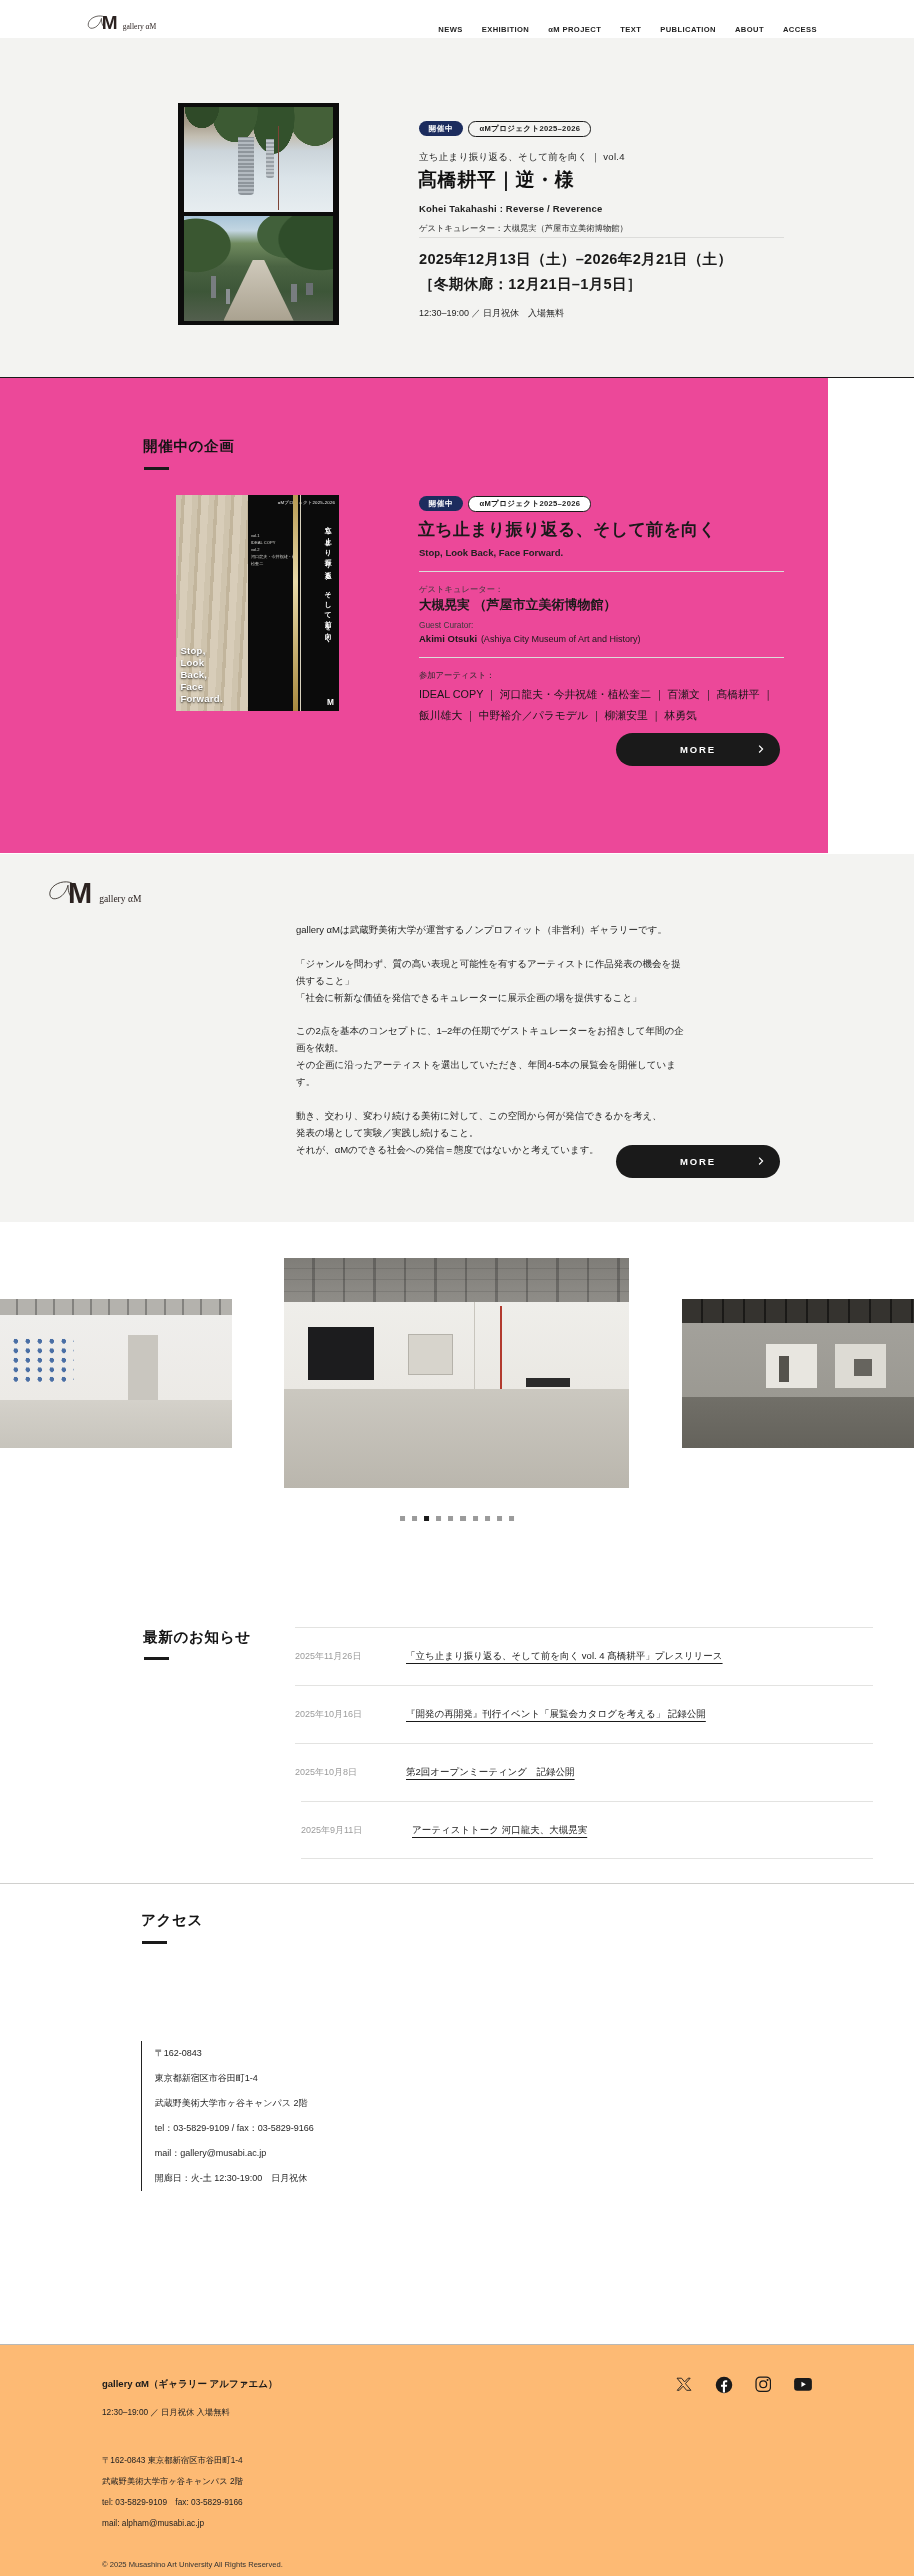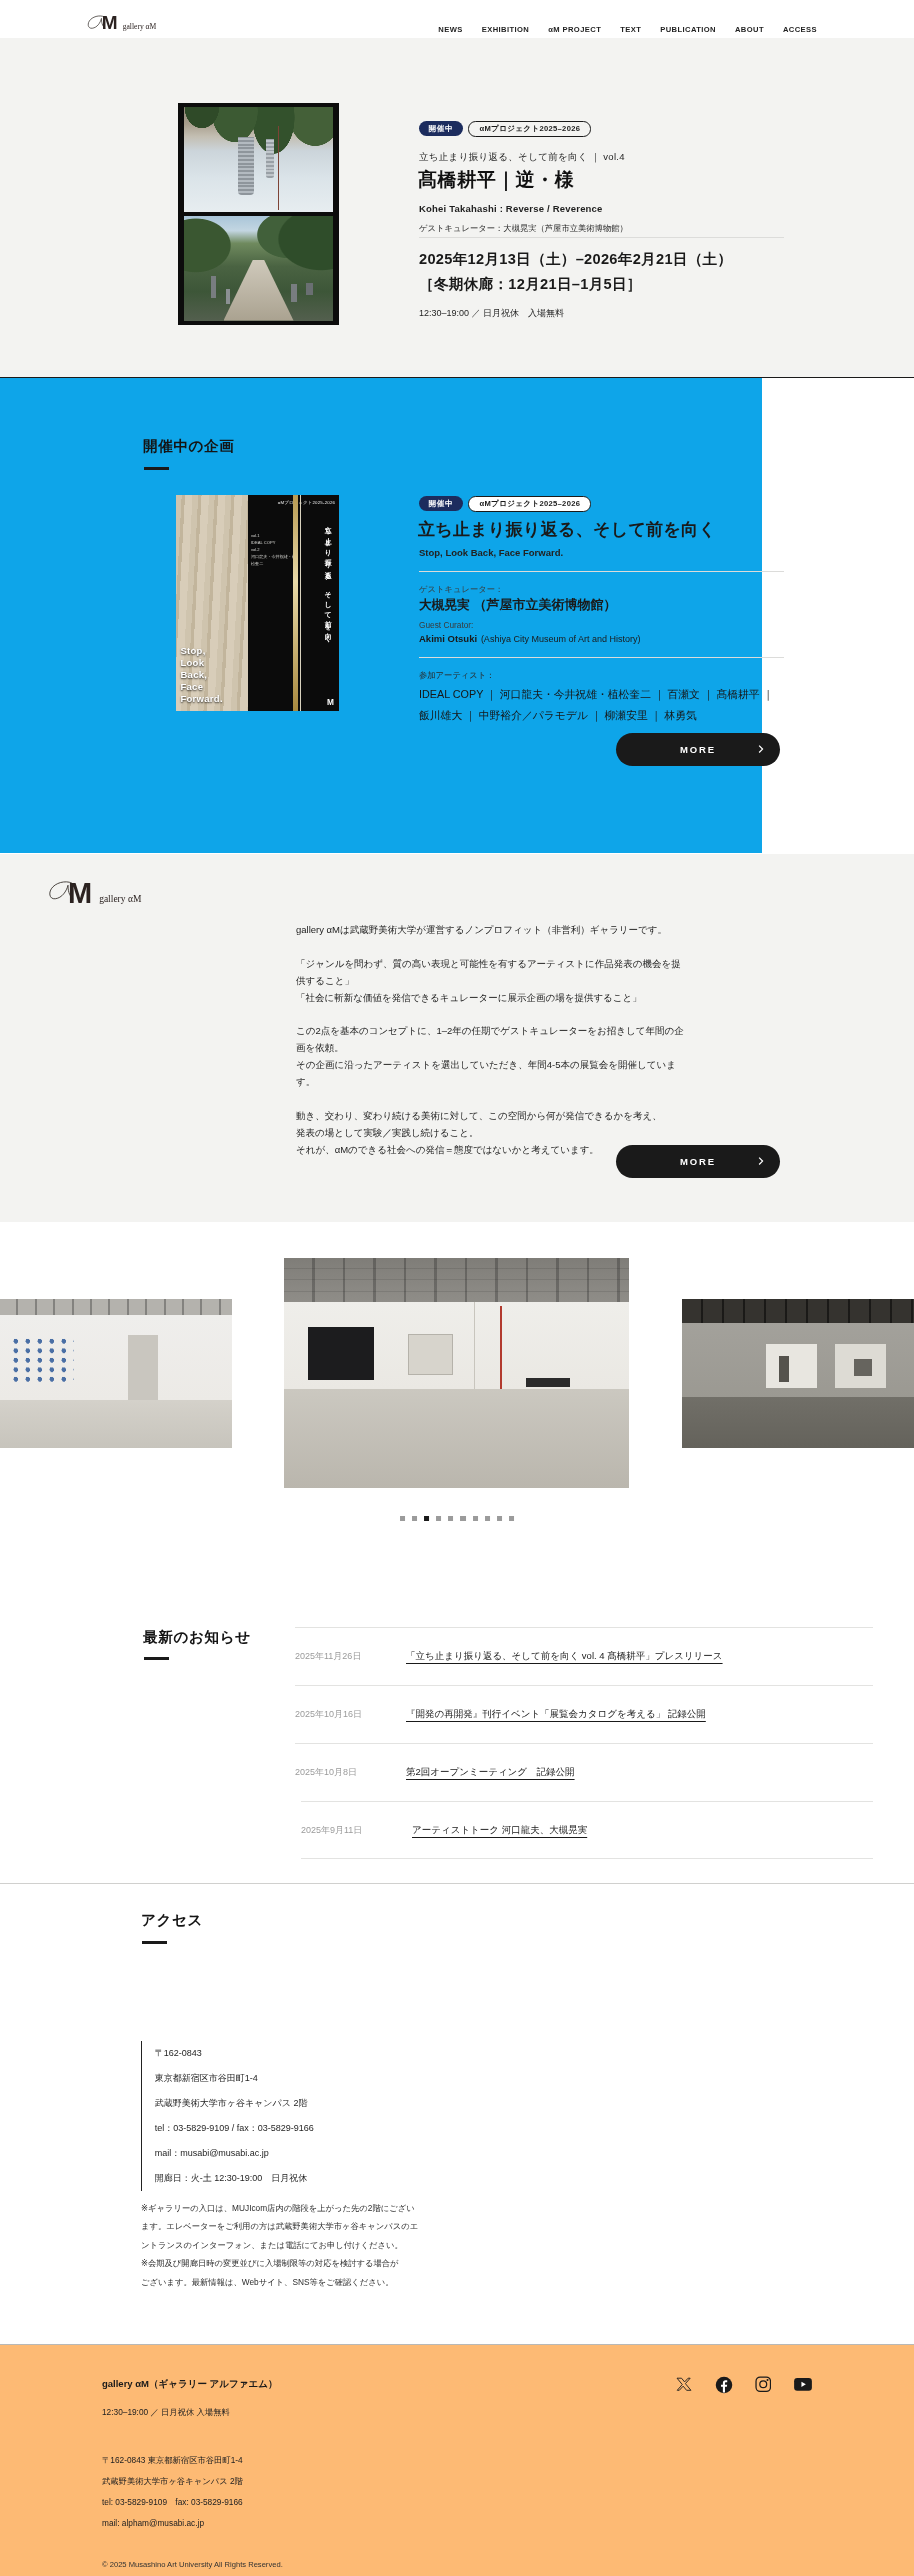--- a/index.html
+++ b/index.html
@@ -59,21 +59,21 @@
   .hero .hr1 { position:absolute; left:419px; top:199px; width:365px; height:0.6px; background:#dcdcda; }
   .hero .dates1 { position:absolute; left:419px; top:212px; font-size:14.6px; font-weight:800; letter-spacing:0.3px; }
   .hero .dates2 { position:absolute; left:419px; top:237px; font-size:14.6px; font-weight:800; letter-spacing:0.3px; }
   .hero .hours { position:absolute; left:419px; top:269px; font-size:9px; color:#1f1f1f; }
 
   
   .sec-heading { font-size:14.6px; font-weight:800; letter-spacing:0.6px; color:#141414; }
   .heading-dash { width:25.4px; height:3.2px; background:#1a1a1a; }
 
   
-  .sec-current { position:absolute; left:0; top:378px; width:762px; height:475px; background:#0ea5e9; }
+  .sec-current { position:absolute; left:0; top:378px; width:828px; height:475px; background:#ec4899; }
   .sec-current .sec-heading { position:absolute; left:143px; top:59px; }
   .sec-current .heading-dash { position:absolute; left:144px; top:89px; }
   .poster { position:absolute; left:176px; top:117px; width:163px; height:216px; background:#0b0b0b; cursor:pointer; overflow:hidden; }
   .poster-left { position:absolute; left:0; top:0; width:44%; height:100%;
     background:repeating-linear-gradient(93deg,#cfc4ae 0 5.7px,#c2b59c 5.7px 9px,#d8cdb9 9px 16.5px); }
   .poster-stack { position:absolute; left:4.4px; bottom:6.3px; color:#fff; font-weight:800; font-size:9.5px; line-height:12px; letter-spacing:0.3px; text-shadow:0 0.6px 1.9px rgba(0,0,0,.8); }
   .poster-mid { position:absolute; left:46%; top:37px; width:28%; color:#d8d8d4; font-size:4.1px; line-height:7px; }
   .poster-project { position:absolute; right:3.8px; top:5.1px; color:#eee; font-size:4.4px; letter-spacing:0.2px; }
   .poster-gold { position:absolute; left:72%; top:0; width:4.4px; height:100%; background:linear-gradient(180deg,#b89a52,#e8d9a8 40%,#a8893f); }
   .poster-gold2 { position:absolute; left:76%; top:0; width:1.3px; height:100%; background:#d9d2be; }
@@ -356,29 +356,22 @@
   </section>
 
   <section class="sec-access">
     <h2 class="sec-heading">アクセス</h2>
     <div class="heading-dash"></div>
     <div class="acc-block acc-address">
       <div>〒162-0843</div>
       <div>東京都新宿区市谷田町1-4</div>
       <div>武蔵野美術大学市ヶ谷キャンパス 2階</div>
       <div>tel：03-5829-9109 / fax：03-5829-9166</div>
-      <div>mail：musabi@musabi.ac.jp</div>
+      <div>mail：gallery@musabi.ac.jp</div>
       <div>開廊日：火-土 12:30-19:00　日月祝休</div>
-    </div>
-    <div class="acc-notes">
-      <div>※ギャラリーの入口は、MUJIcom店内の階段を上がった先の2階にござい</div>
-      <div>ます。エレベーターをご利用の方は武蔵野美術大学市ヶ谷キャンパスのエ</div>
-      <div>ントランスのインターフォン、または電話にてお申し付けください。</div>
-      <div>※会期及び開廊日時の変更並びに入場制限等の対応を検討する場合が</div>
-      <div>ございます。最新情報は、Webサイト、SNS等をご確認ください。</div>
     </div>
   </section>
 
   <footer class="footer">
     <div class="ft-name">gallery αM（ギャラリー アルファエム）</div>
     <div class="ft-hours">12:30–19:00 ／ 日月祝休 入場無料</div>
     <div class="ft-addr">
       <div>〒162-0843 東京都新宿区市谷田町1-4</div>
       <div>武蔵野美術大学市ヶ谷キャンパス 2階</div>
       <div>tel: 03-5829-9109　fax: 03-5829-9166</div>

